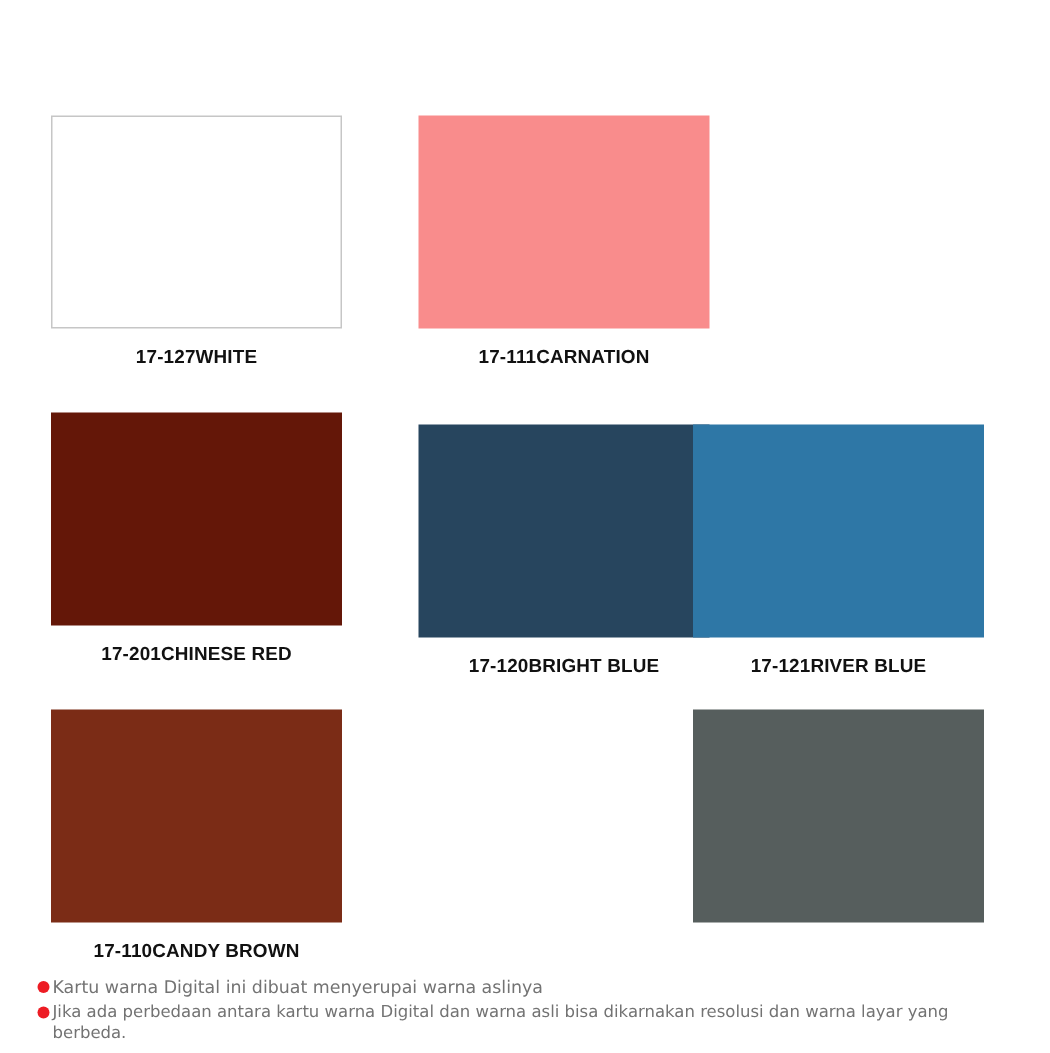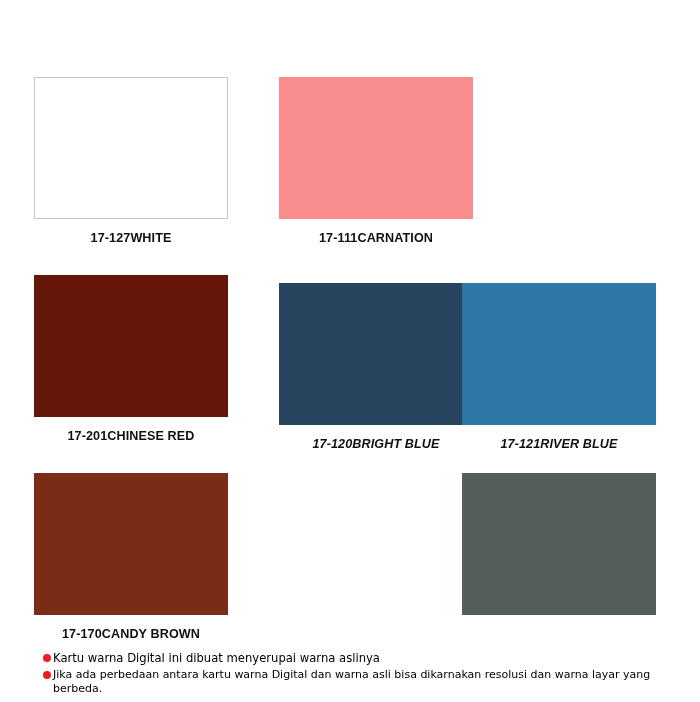--- a/index.html
+++ b/index.html
@@ -55,31 +55,31 @@
   .swatch-name { text-align: right; }
 
   
   .col-0 { left: 34px; }
   .col-1 { left: 249px; margin-left: 30px; }
   .col-2 { left: 462px; }
 
   
   .row-0 { top: 77px; }
   .row-1 { top: 275px; }
-  .row-1.shifted { top: 283px; font-style: italic; }
+  .row-1.shifted { top: 283px; }
   .row-2 { top: 473px; }
 
   
   #footnotes {
     position: absolute;
-    left: 43px;
+    left: 25px;
     top: 651px;
     width: 650px;
     font-family: "DejaVu Sans", sans-serif;
-    color: #000000;
+    color: #737373;
   }
   .footnote-row {
     display: flex;
     align-items: flex-start;
     margin-bottom: 3px;
   }
   .footnote-bullet {
     flex: 0 0 auto;
     width: 8px;
     height: 8px;
@@ -130,21 +130,21 @@
     <div class="swatch-cell col-2 row-1 shifted">
       <div class="swatch-chip" style="background: rgb(46, 119, 166);"></div>
       <div class="swatch-label">
         <span class="swatch-code">17-121</span>
         <span class="swatch-name">RIVER BLUE</span>
       </div>
     </div>
     <div class="swatch-cell col-0 row-2">
       <div class="swatch-chip" style="background: rgb(123, 44, 22);"></div>
       <div class="swatch-label">
-        <span class="swatch-code">17-170</span>
+        <span class="swatch-code">17-110</span>
         <span class="swatch-name">CANDY BROWN</span>
       </div>
     </div>
     <div class="swatch-cell col-2 row-2">
       <div class="swatch-chip" style="background: rgb(86, 94, 93);"></div>
     </div>
   </div>
 
 <div id="footnotes">
     <div class="footnote-row footnote-1">

